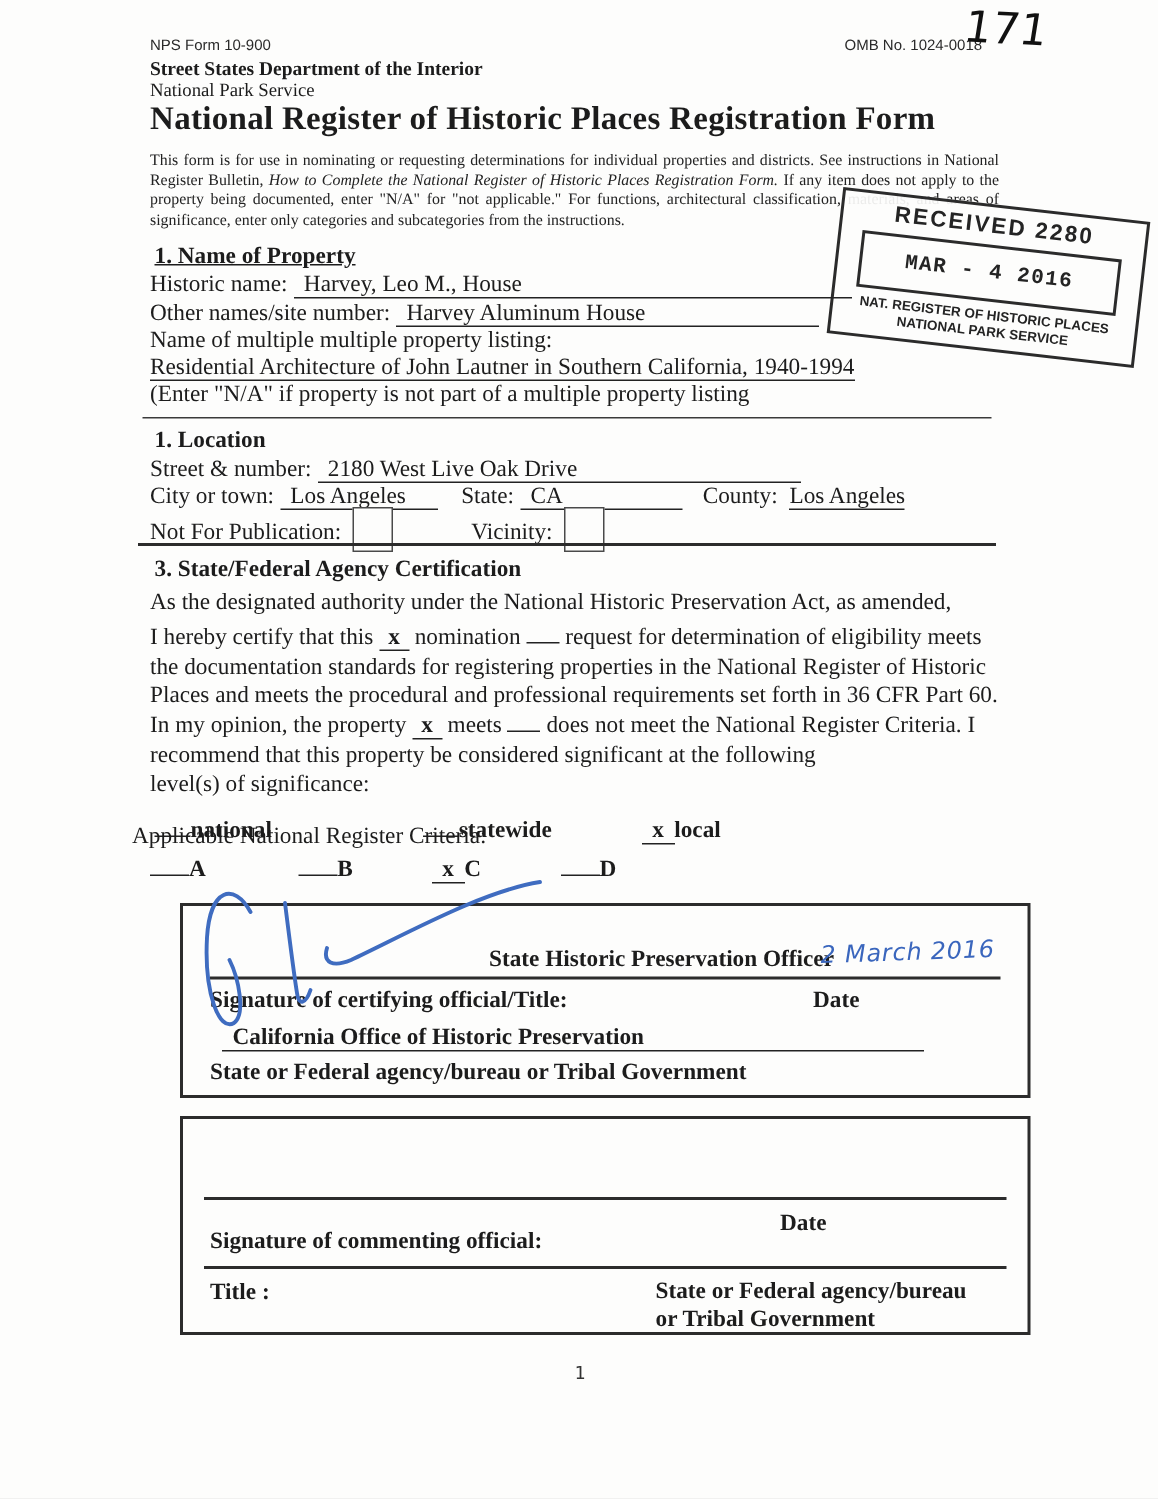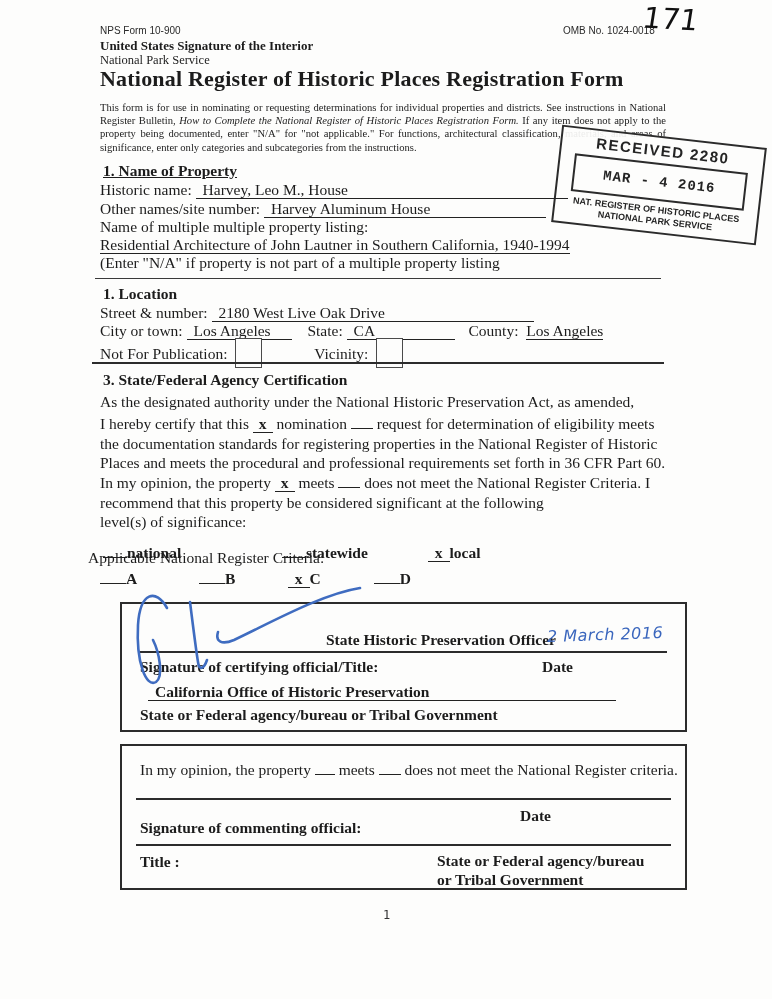--- a/index.html
+++ b/index.html
@@ -84,21 +84,21 @@
 </style>
 </head>
 <body>
 
 <div class="page">
 
   <div class="abs meta-small" style="left:100px;top:25px;">NPS Form 10-900</div>
   <div class="abs meta-small" style="left:563px;top:25px;">OMB No. 1024-0018</div>
   <div class="abs handwritten-num" style="left:643px;top:2px;">171</div>
 
-  <div class="abs dept" style="left:100px;top:38px;">United States Signature of the Interior</div>
+  <div class="abs dept" style="left:100px;top:38px;">Street States Department of the Interior</div>
   <div class="abs nps" style="left:100px;top:53px;">National Park Service</div>
   <div class="abs doc-title" style="left:100px;top:66px;">National Register of Historic Places Registration Form</div>
 
   <div class="abs intro" style="left:100px;top:101px;"><span>This form is for use in nominating or requesting determinations for individual properties and districts.  See instructions in National Register Bulletin, </span><span class="it">How to Complete the National Register of Historic Places Registration Form.</span><span>  If any item does not apply to the property being documented, enter "N/A" for "not applicable."  For functions, architectural classification, materials, and areas of significance, enter only categories and subcategories from the instructions.</span></div>
 
   <div class="abs stamp" style="left:556px;top:136px;">
     <div class="stamp-line1">RECEIVED 2280</div>
     <div class="stamp-datebox">MAR - 4 2016</div>
     <div class="stamp-line3">NAT. REGISTER OF HISTORIC PLACES</div>
     <div class="stamp-line4">NATIONAL PARK SERVICE</div>
@@ -195,27 +195,20 @@
   <svg class="abs" style="left:112px;top:570px;" width="270" height="125" viewBox="0 0 270 125">
     <g fill="none" stroke="#3f6cc0" stroke-width="2.6" stroke-linecap="round">
       <path d="M 248,18 C 210,24 160,52 122,70 C 110,75 103,72 106,62"></path>
       <path d="M 55,38 C 44,18 28,22 26,55 C 24,92 34,118 44,112 C 52,106 47,82 41,70"></path>
       <path d="M 78,32 C 80,48 84,80 86,92 C 87,101 92,99 95,90"></path>
     </g>
   </svg>
 
   <div class="abs sigbox" style="left:120px;top:744px;width:563px;height:142px;">
     <div class="inner">
-      <div class="abs bodyline" style="left:18px;top:14px;">
-        <span>In my opinion, the property</span>
-        <span class="blank" style="width:20px;"></span>
-        <span>meets</span>
-        <span class="blank" style="width:22px;"></span>
-        <span>does not meet the National Register criteria.</span>
-      </div>
       <div class="abs sig-line" style="left:14px;top:52px;width:535px;height:0;"></div>
       <div class="abs b" style="left:18px;top:61px;margin-top:12px;">Signature of commenting official:</div>
       <div class="abs b" style="left:398px;top:61px;">Date</div>
       <div class="abs sig-line" style="left:14px;top:98px;width:535px;height:0;"></div>
       <div class="abs b" style="left:18px;top:107px;">Title :</div>
       <div class="abs b" style="left:315px;top:105px;line-height:19px;">
         <span>State or Federal agency/bureau</span><br>
         <span>or Tribal Government</span>
       </div>
     </div>

